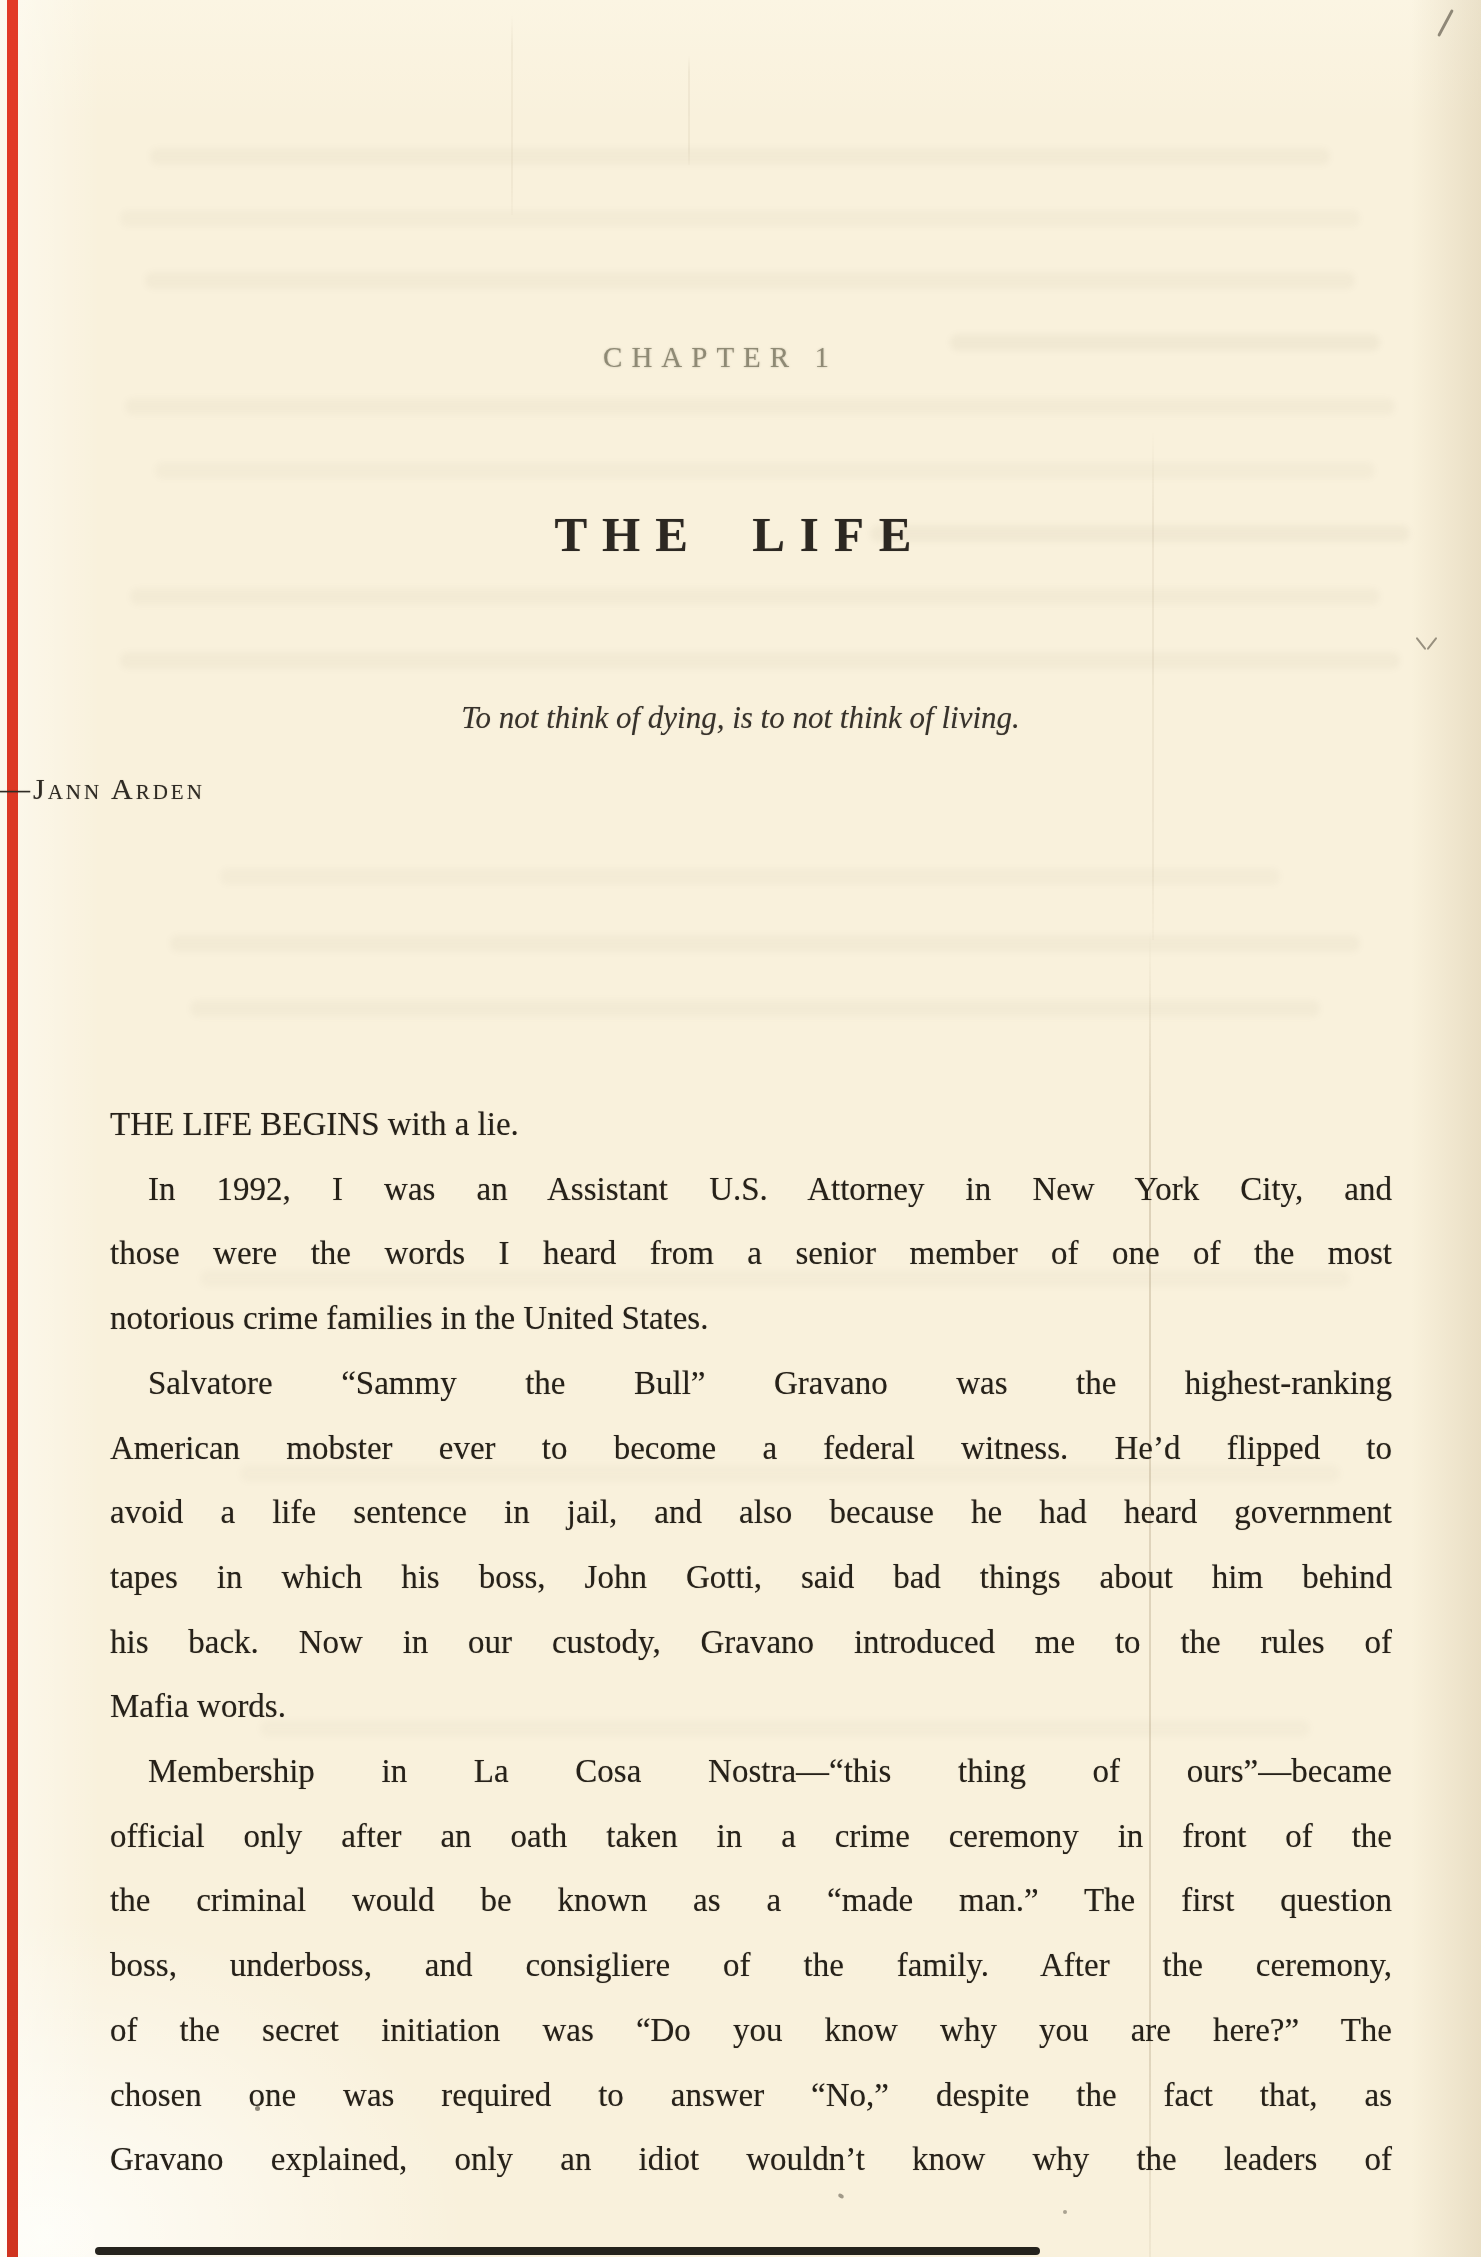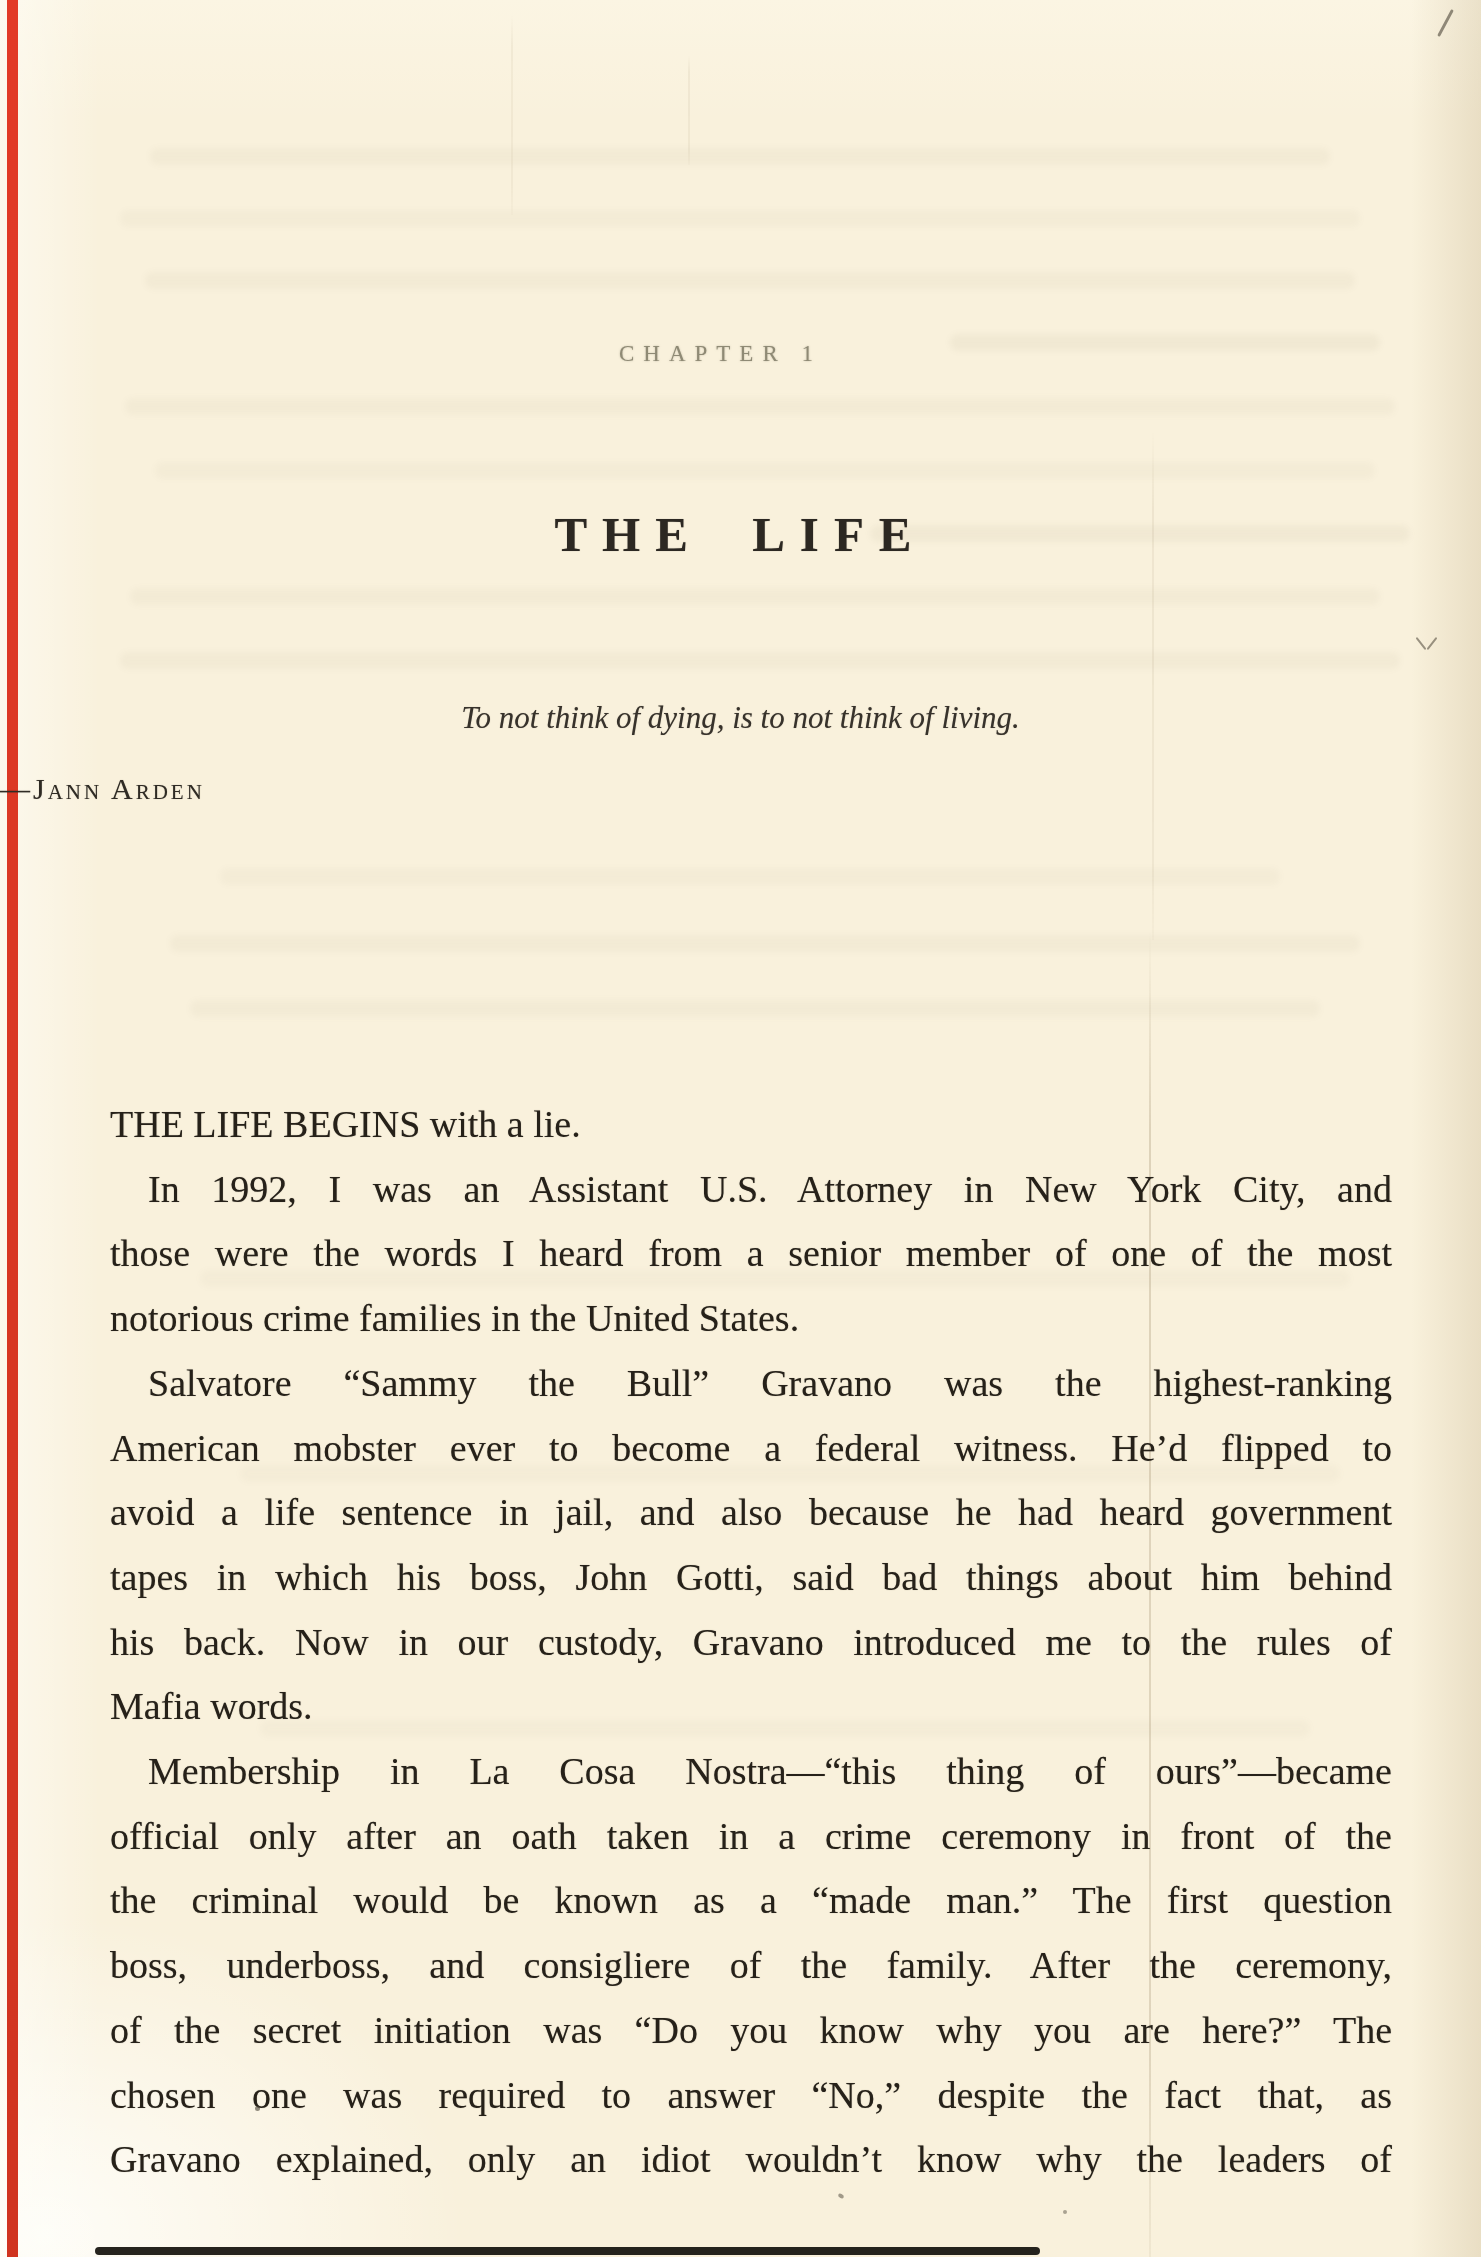--- a/index.html
+++ b/index.html
@@ -16,21 +16,21 @@
       var(--paper,#f9f1dc);
   }
   .red-stripe {
     position:absolute; left:7px; top:0; width:11px; height:100%;
     background:linear-gradient(to bottom, var(--cover_red,#e23a27), #d03420);
     filter:blur(.4px);
   }
   .chapter-label {
     position:absolute; top:341px; left:0; right:40px;
     text-align:center;
-    font-size:23px; letter-spacing:9px;
+    font-size:29px; letter-spacing:9px;
     color:var(--faded_ink,#8f8a75);
     text-shadow:0 0 2px rgba(143,138,117,.55);
   }
   .title {
     position:absolute; top:506px; left:0; right:0; margin:0;
     text-align:center;
     font-size:49px; font-weight:bold;
     letter-spacing:15px; word-spacing:22px;
     color:var(--title_ink,#2c2822);
     text-shadow:0 0 1px rgba(44,40,34,.4);
@@ -46,21 +46,21 @@
     position:absolute; top:772px; left:0; right:90px;
     text-align:left;
     font-variant:small-caps;
     font-size:30px; letter-spacing:3px;
     color:#2f2b24;
     text-shadow:0 0 1px rgba(47,43,36,.35);
   }
   .body-text {
     position:absolute; top:1092px; left:110px; width:1282px;
     color:var(--ink,#262119);
-    font-size:38px;
+    font-size:33px;
   }
   .line {
     line-height:64.7px;
     text-align:justify;
     text-align-last:justify;
     white-space:normal;
     text-shadow:0 0 1px rgba(38,33,25,.38);
   }
   .line.nojust { text-align:left; text-align-last:left; }
   .line.indent { text-indent:38px; }

